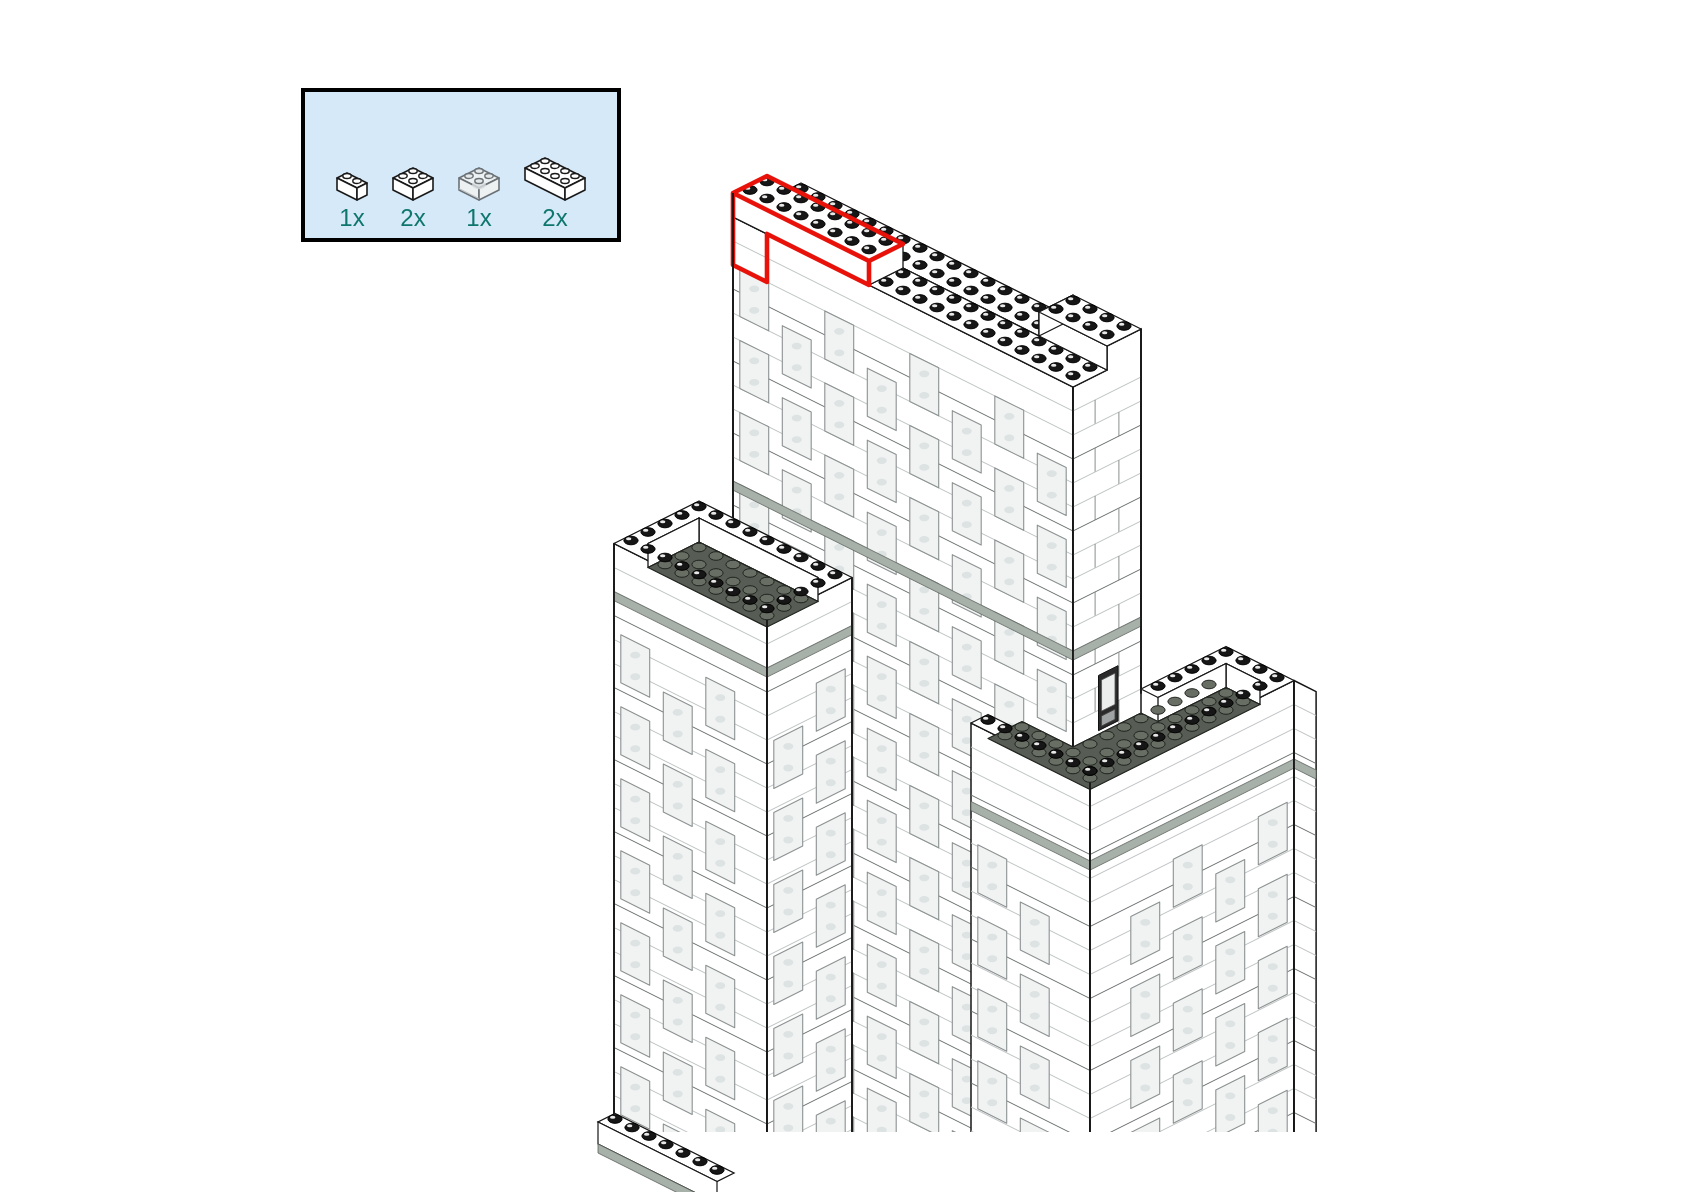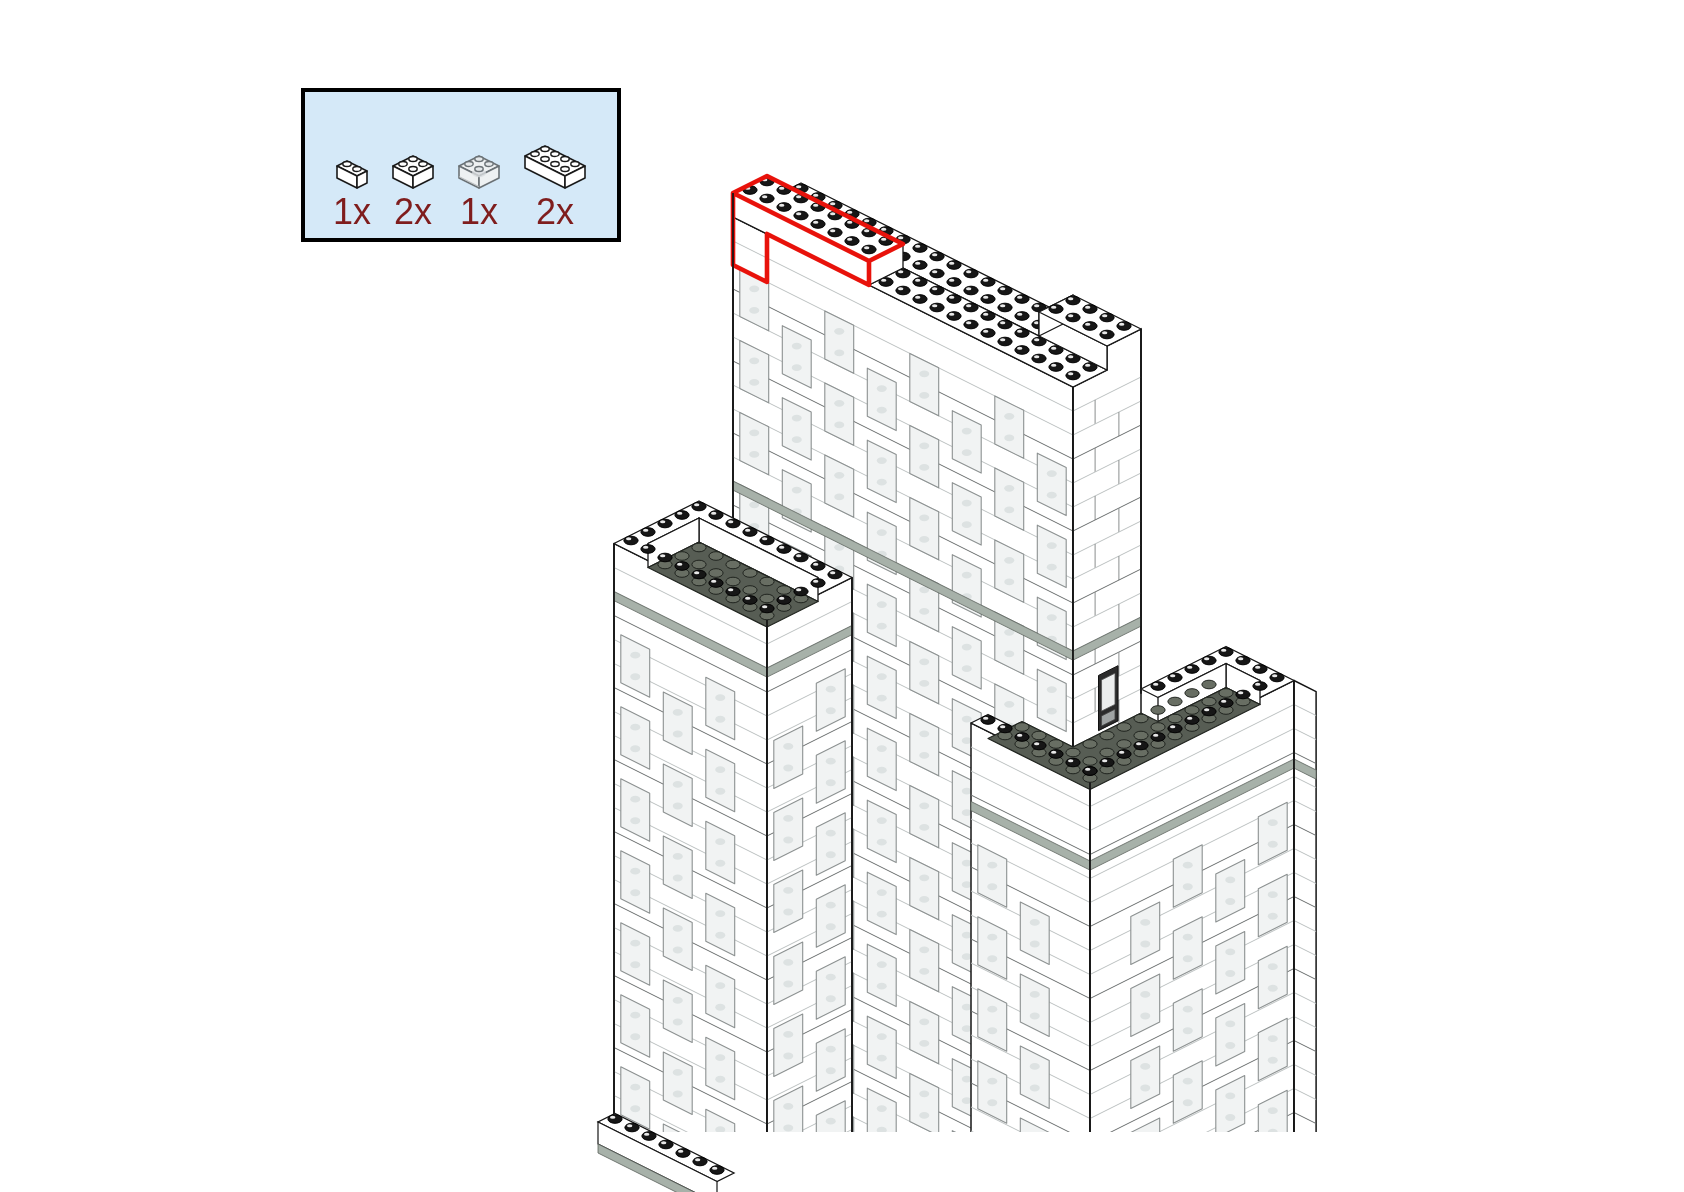--- a/index.html
+++ b/index.html
@@ -4,21 +4,21 @@
 <style>
   html,body{margin:0;padding:0;background:#ffffff;}
   .canvas{position:relative;width:1684px;height:1192px;background:#ffffff;overflow:hidden;
           font-family:"Liberation Sans",sans-serif;}
   .step-number{position:absolute;left:90px;top:64px;font-size:126px;font-weight:900;
                letter-spacing:-5px;color:#000;line-height:1.1;font-family:"Liberation Sans",sans-serif;}
   .parts-panel{position:absolute;left:301px;top:88px;width:304px;height:132px;
                border:4px solid #000;display:flex;align-items:flex-end;justify-content:center;
                gap:16px;padding:6px 4px 8px 4px;box-sizing:content-box;}
   .part-item{display:flex;flex-direction:column;align-items:center;}
-  .part-qty{font-size:36px;color:#7f1d1d;line-height:1;margin-top:2px;}
+  .part-qty{font-size:24px;color:#0f766e;line-height:1;margin-top:2px;}
   #iso{position:absolute;left:0;top:0;}
 </style>
 </head>
 <body>
 
 <div class="canvas">
   <div class="parts-panel" id="partsPanel" style="background: rgb(213, 233, 248); border-color: rgb(0, 0, 0);">
       <div class="part-item">
         <svg width="40" height="40" viewBox="-15 -21 40 40">
           <polygon points="0,-12 20,-2 10,3 -10,-7" fill="#ffffff" stroke="#1a1a1a" stroke-width="1.6" stroke-linejoin="round"></polygon>

